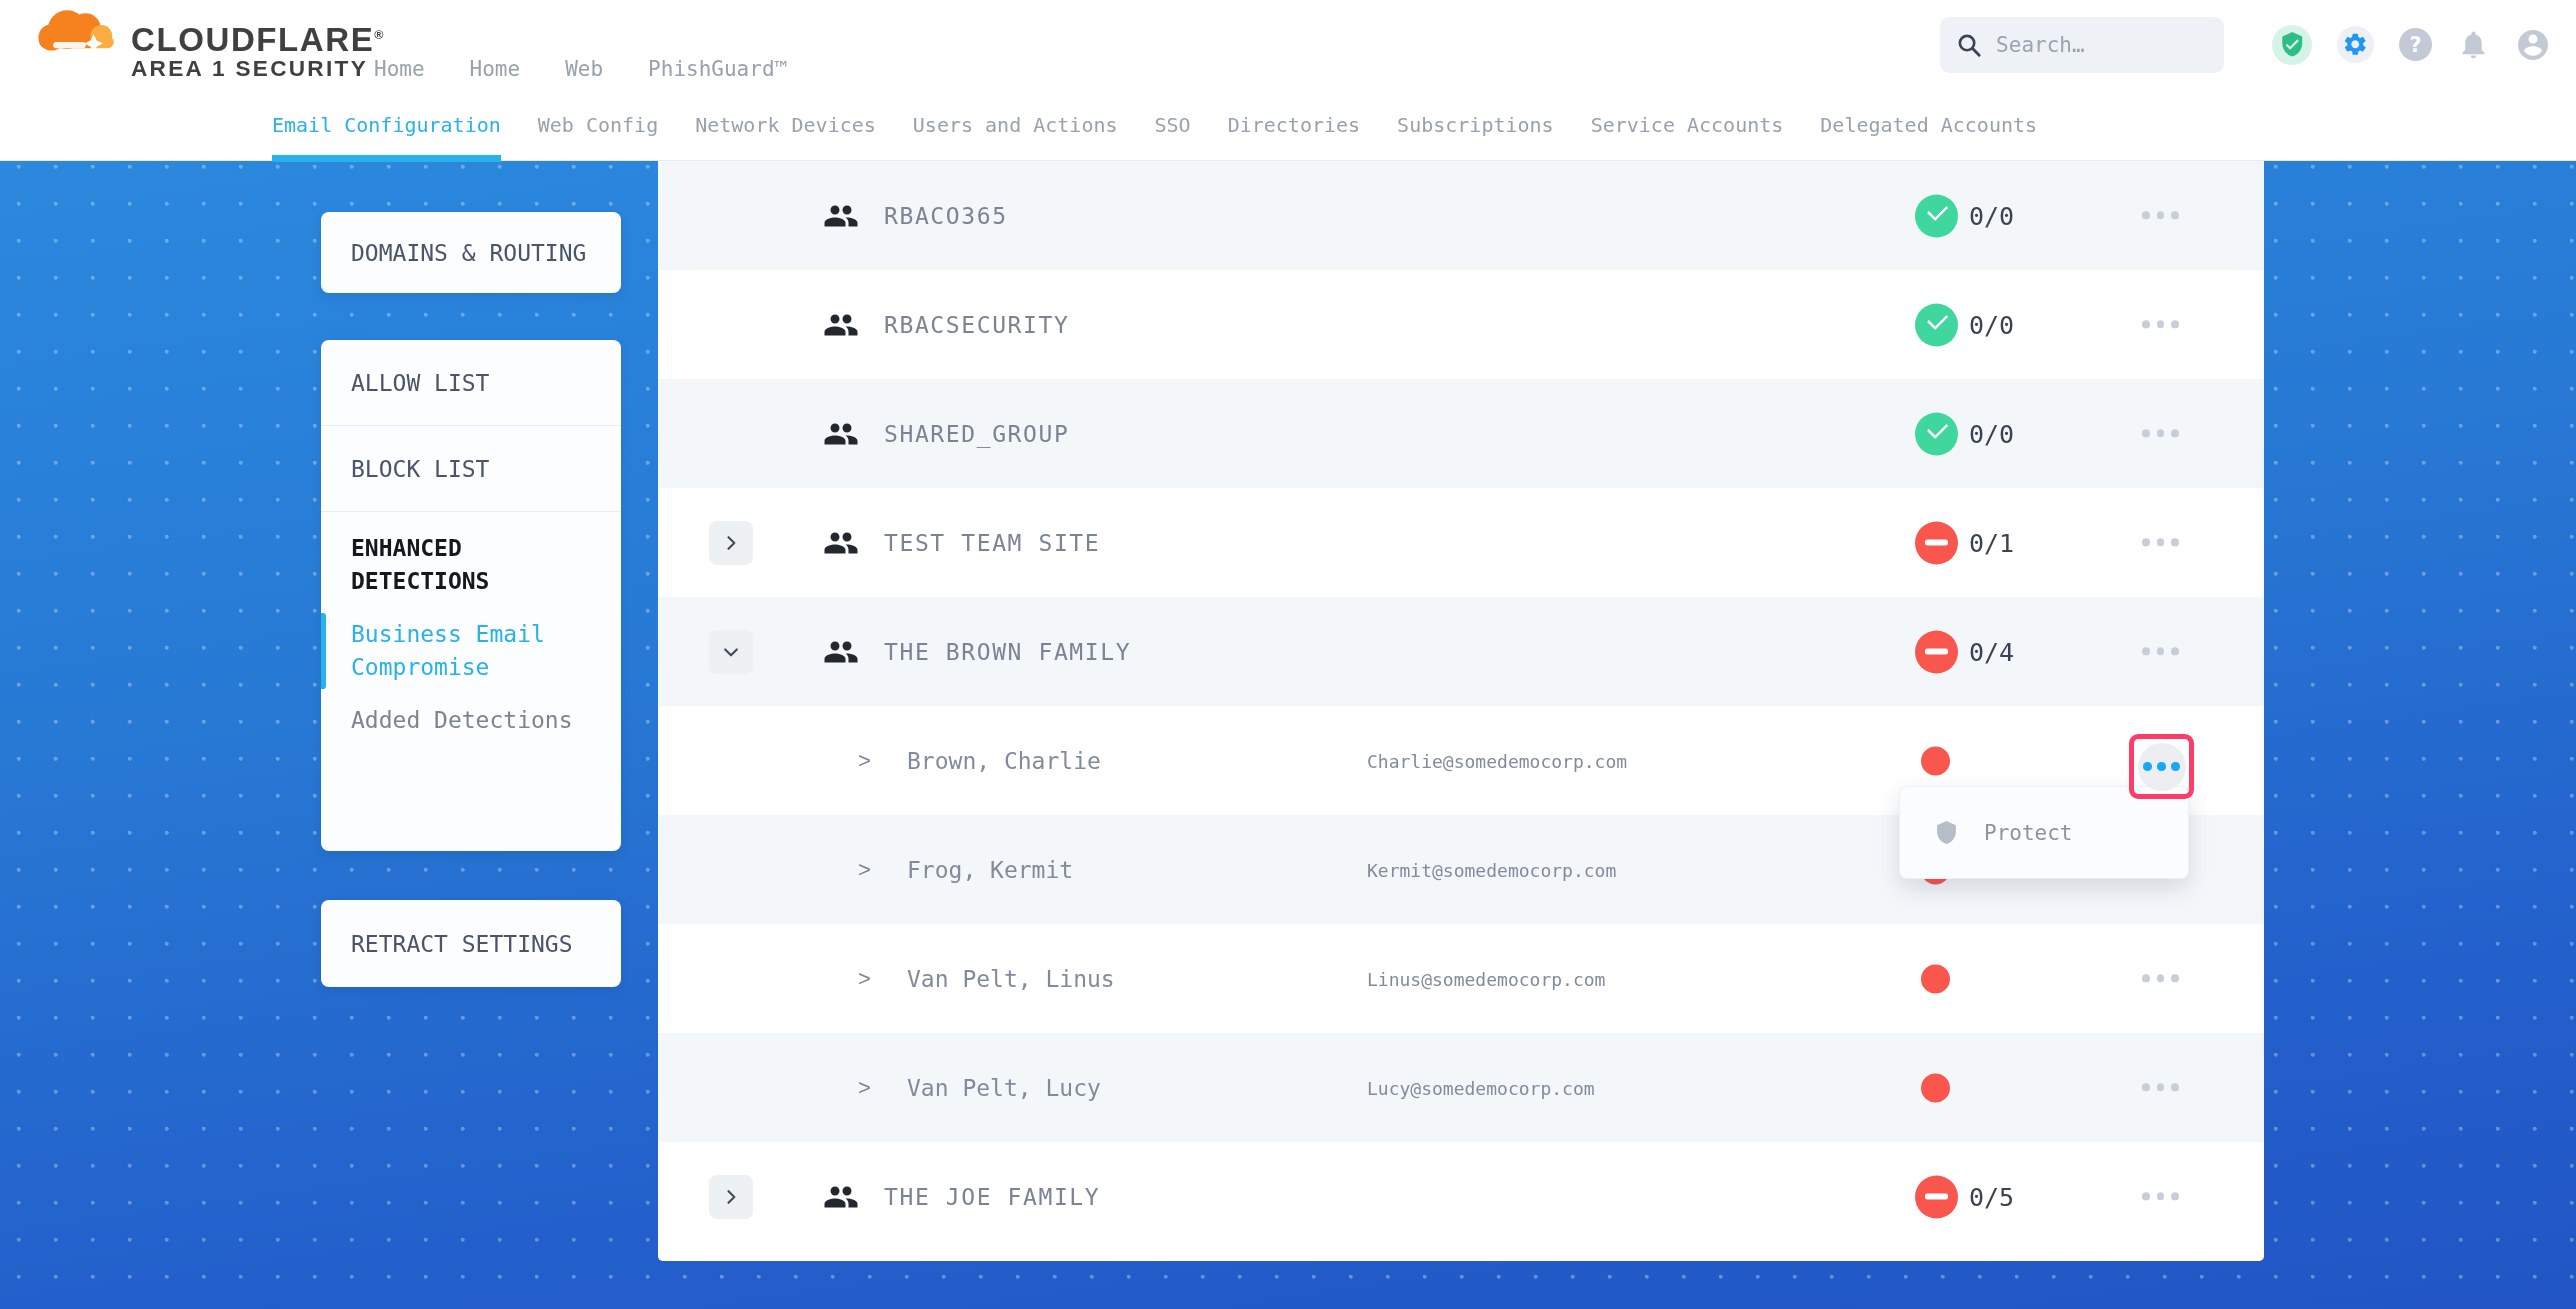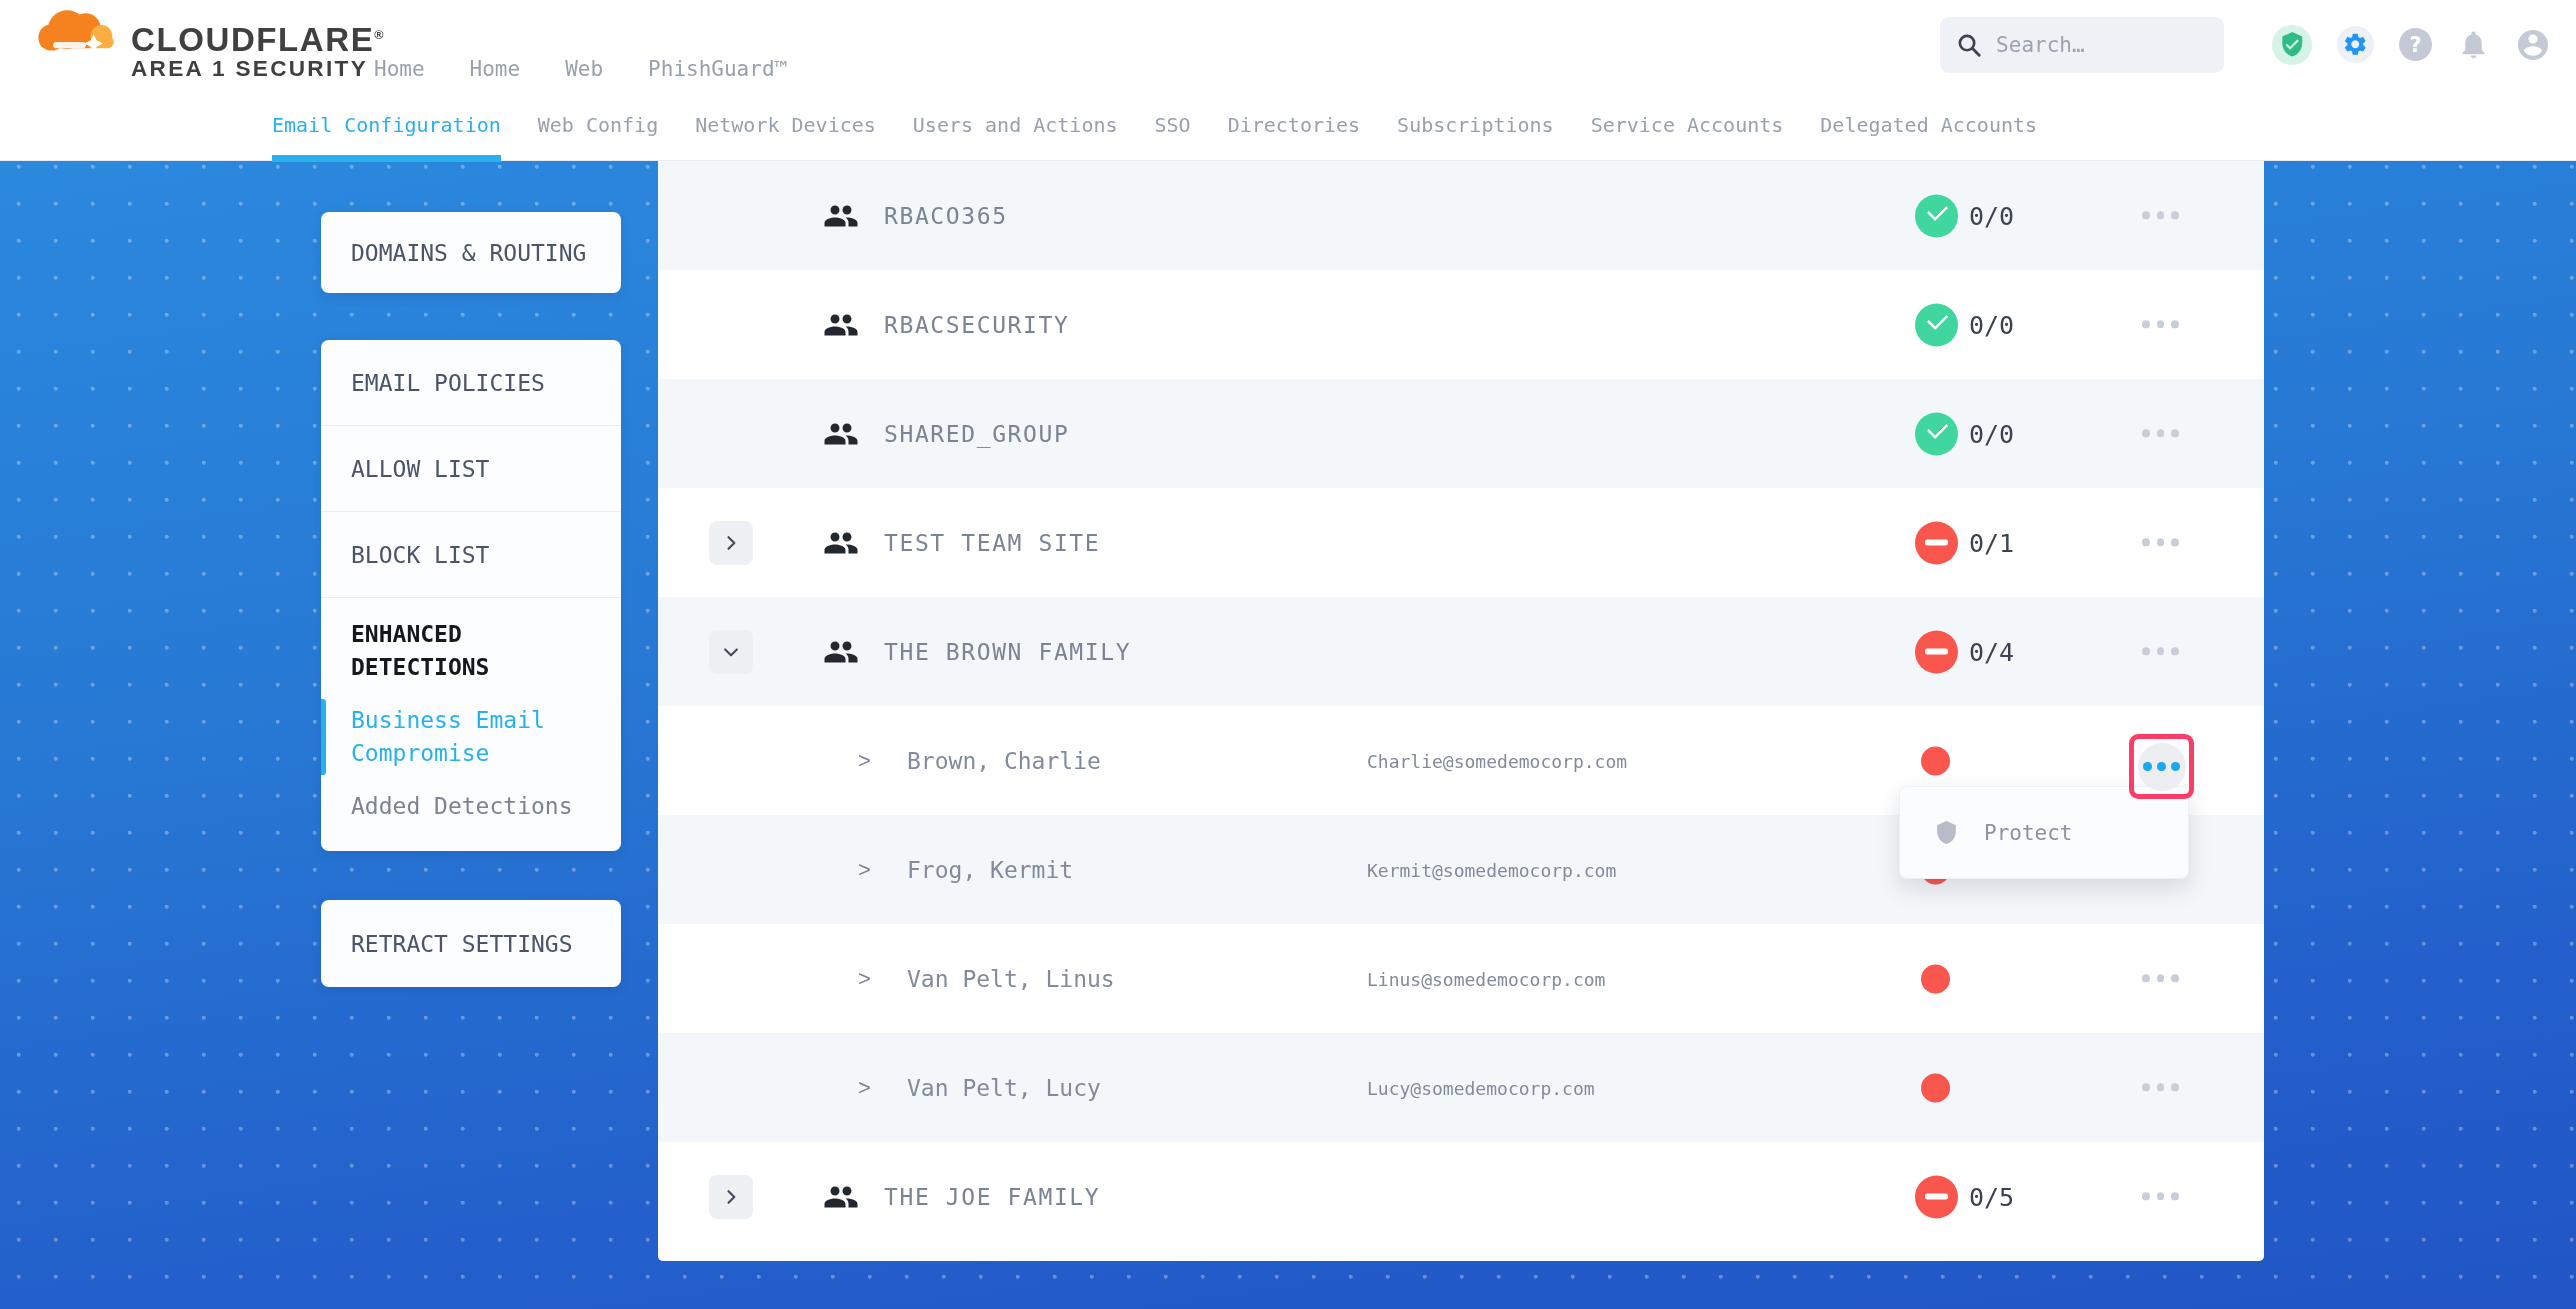--- a/index.html
+++ b/index.html
@@ -215,23 +215,20 @@
     <div class="tab">Service Accounts</div>
     <div class="tab">Delegated Accounts</div>
   </div>
 
   <div class="card card-domains">
     <span class="side-label">DOMAINS &amp; ROUTING</span>
   </div>
 
   <div class="card card-policies">
     <div class="pol-item">
-      <span class="side-label">EMAIL POLICIES</span>
-    </div>
-    <div class="pol-item">
       <span class="side-label">ALLOW LIST</span>
     </div>
     <div class="pol-item">
       <span class="side-label">BLOCK LIST</span>
     </div>
     <div class="enh-sec">
       <div class="enh-head">ENHANCED DETECTIONS</div>
       <div class="enh-item active">
         <i class="accent"></i>
         <span>Business Email Compromise</span>

